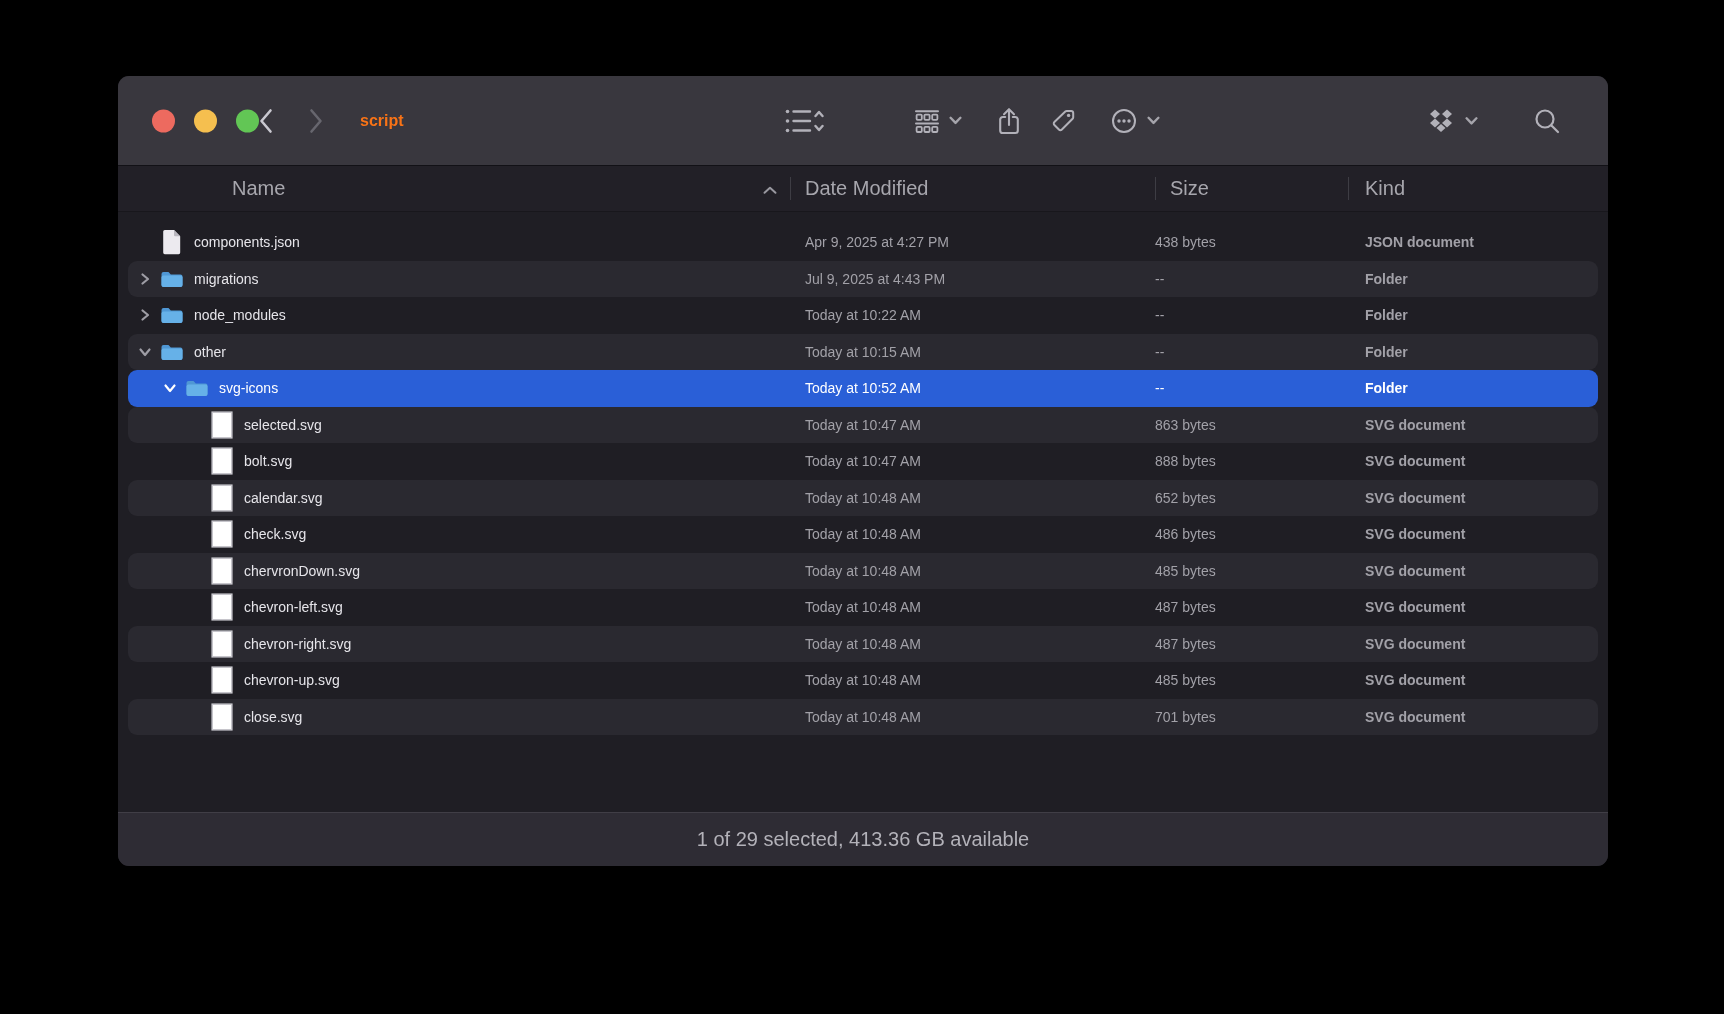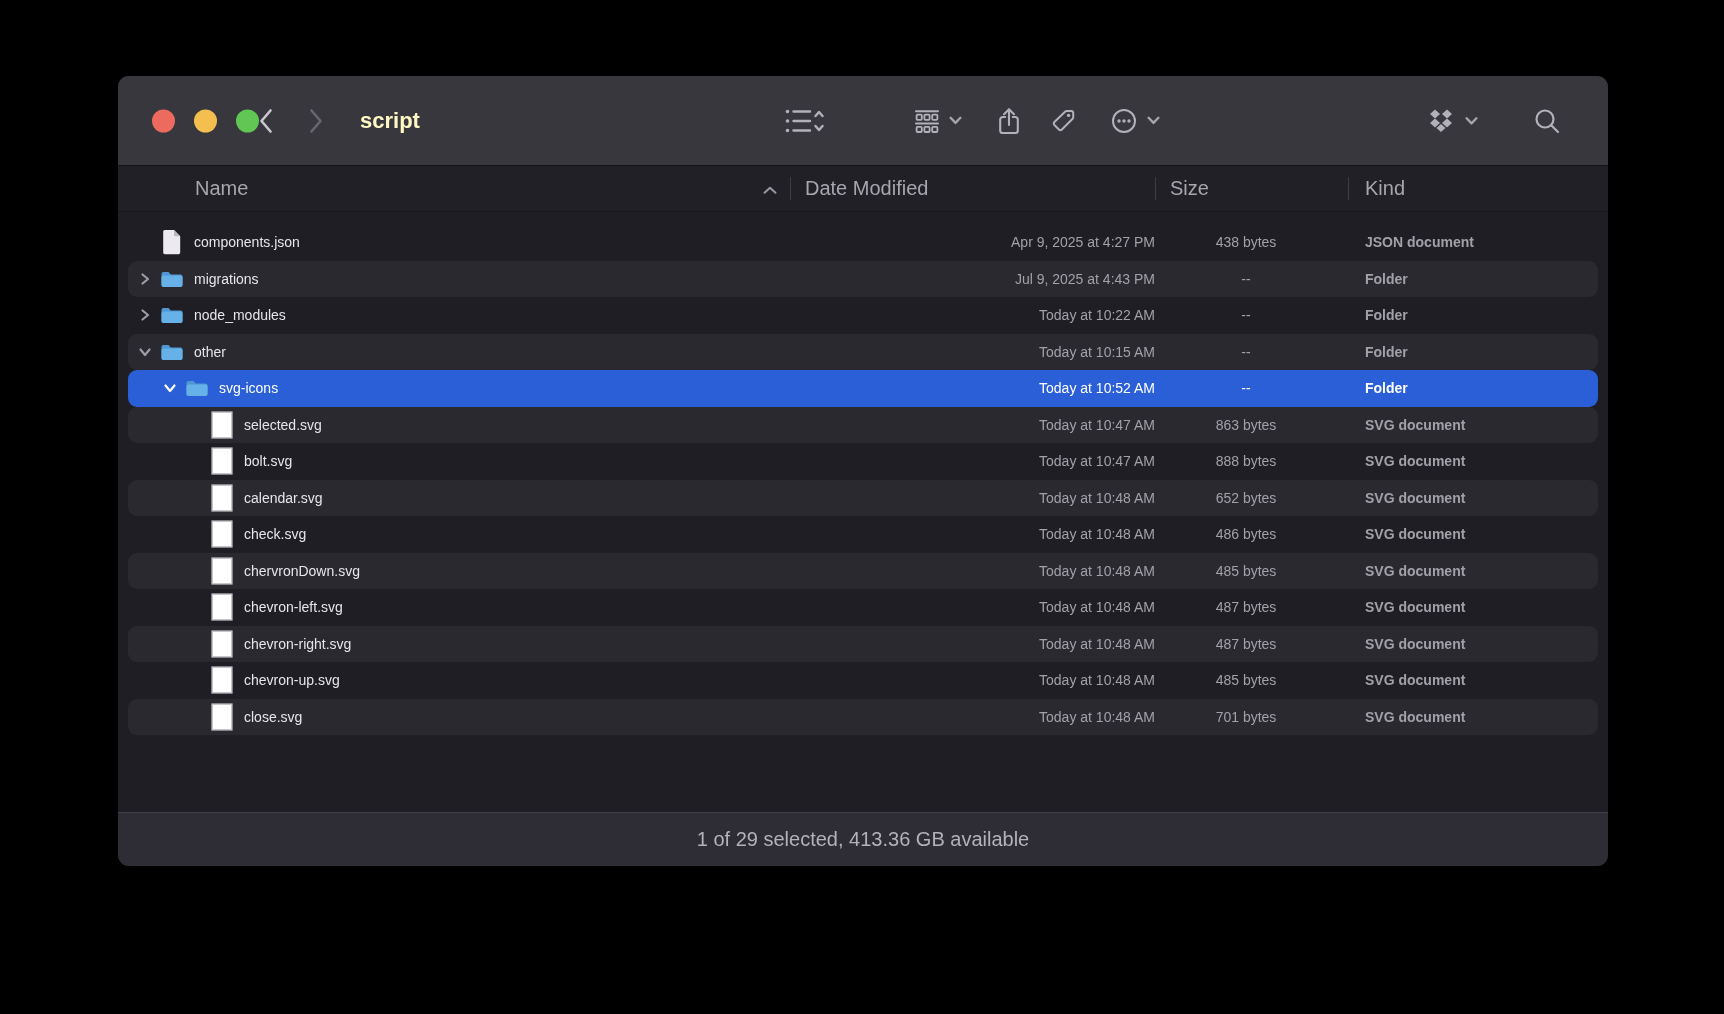--- a/index.html
+++ b/index.html
@@ -16,32 +16,32 @@
     background:var(--chrome,#39373e); border-bottom:1px solid #121116; }
   .tl-group { position:absolute; left:34px; top:50%; transform:translateY(-50%);
     display:flex; gap:19px; }
   .tl { width:23px; height:23px; border-radius:50%; }
   .tl.red { background:var(--traffic-red,#ed6a5f); }
   .tl.yellow { background:var(--traffic-yellow,#f5bf4f); }
   .tl.green { background:var(--traffic-green,#62c655); }
   .tb-item { position:absolute; top:50%; transform:translateY(-50%);
     display:flex; align-items:center; gap:9px; }
   .tb-item svg { display:block; }
-  .win-title { font-size:22px; font-weight:bold; color:#fef9c3; }
+  .win-title { font-size:16px; font-weight:bold; color:#f97316; }
   .icon-stroke { stroke:#b2b1b9; fill:none; stroke-linecap:round; stroke-linejoin:round; }
   .icon-fill { fill:#b2b1b9; }
   .chev-small { stroke:#a5a4ab; fill:none; stroke-linecap:round; stroke-linejoin:round; }
 
   
   .header-row { height:46px; flex:none; display:flex; align-items:stretch;
     background:#222027; border-bottom:1px solid #18171c; font-size:20px; color:#a7a6ad; }
   .hcol { display:flex; align-items:center; position:relative; }
   .hcol:not(:first-child)::before { content:''; position:absolute; left:0; top:11px;
     height:23px; width:1px; background:#3e3d44; }
-  .hcol-name { width:672px; padding-left:77px; justify-content:space-between; padding-right:12px; }
+  .hcol-name { width:672px; padding-left:114px; justify-content:space-between; padding-right:12px; }
   .hcol-date { width:365px; padding-left:15px; }
   .hcol-size { width:193px; padding-left:15px; }
   .hcol-kind { flex:1; padding-left:17px; }
 
   
   .list { flex:1; padding-top:12px; display:flex; flex-direction:column; overflow:hidden; }
   .row { height:36.5px; flex:none; margin:0 10px; border-radius:9px;
     display:flex; align-items:center; font-size:14px; color:var(--text-secondary,#a2a1a8); }
   .row.stripe { background:var(--stripe,#2a2930); }
   .row.selected { background:var(--selection,#2a5fd7); color:#f2f4ff; }
@@ -55,22 +55,22 @@
   .disclosure.none svg { visibility:hidden; }
   .disclosure.expanded svg { transform:rotate(90deg); }
   .file-icon { width:28px; flex:none; display:flex; justify-content:center; align-items:center; }
   .file-icon svg { display:none; }
   .file-icon.icon-folder svg.gl-folder { display:block; }
   .file-icon.icon-json-document svg.gl-doc { display:block; }
   .file-icon.icon-svg-preview svg.gl-svg { display:block; }
   .label { margin-left:8px; color:var(--text-primary,#e6e5ea); white-space:nowrap; }
   .row.selected .label, .row.selected .cell-date, .row.selected .cell-size,
   .row.selected .cell-kind { color:#ffffff; }
-  .cell-date { width:365px; flex:none; padding-left:15px; white-space:nowrap;text-align:right; }
-  .cell-size { width:193px; flex:none; padding-right:11px; text-align:center; white-space:nowrap; }
+  .cell-date { width:365px; flex:none; padding-left:15px; white-space:nowrap; }
+  .cell-size { width:193px; flex:none; padding-right:11px; text-align:left; white-space:nowrap; }
   .cell-kind { flex:1; padding-left:17px; white-space:nowrap;font-weight:bold; }
 
   
   .statusbar { height:54px; flex:none; background:var(--status,#2e2c34);
     border-top:1px solid #403e46; display:flex; align-items:center; justify-content:center;
     color:#b3b2b9; font-size:20px; }
 </style>
 </head>
 <body>
 

